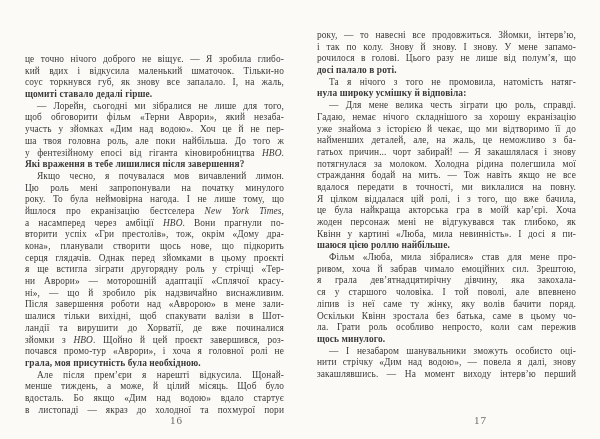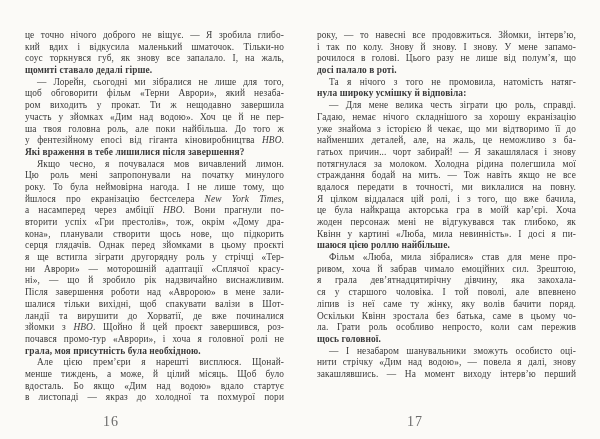--- a/index.html
+++ b/index.html
@@ -16,60 +16,59 @@
   }
   .spread {
     position: absolute;
     inset: 0;
   }
   .page {
     position: absolute;
     top: 30px;
     width: 259px;
   }
-  .page.left  { left: 25px; }
+  .page.left  { left: 25px; margin-top: 24px; }
   .page.right { left: 317px; }
   .line {
     font-size: 9.4px;
     line-height: 11.7px;
     height: 11.7px;
     overflow: hidden;
     color: var(--fg, #3a3a3a);
     letter-spacing: 0.1px;
     text-align: justify;
     text-align-last: justify;
     text-justify: inter-word;
     white-space: normal;
   }
   .line.lastline { text-align-last: left; font-weight: bold; }
   .line.indent   { text-indent: 12px; }
   .pagenum {
     position: absolute;
     top: 414px;
     width: 80px;
-    text-align: left;
-    font-size: 14px;
+    text-align: right;
+    font-size: 11px;
     letter-spacing: 1px;
     color: var(--pn, #6b6b6b);
   }
   .pagenum.left  { left: 103px; }
   .pagenum.right { left: 407px; font-family: Liberation Serif, serif; }
 </style>
 </head>
 <body>
 
 <div class="spread">
   <div class="page left">
       <div class="line">це точно нічого доброго не віщує. — Я зробила глибо-</div>
       <div class="line">кий вдих і відкусила маленький шматочок. Тільки-но</div>
       <div class="line">соус торкнувся губ, як знову все запалало. І, на жаль,</div>
       <div class="line lastline">щомиті ставало дедалі гірше.</div>
       <div class="line indent">— Лорейн, сьогодні ми зібралися не лише для того,</div>
       <div class="line">щоб обговорити фільм «Терни Аврори», який незаба-</div>
-      <div class="line">ром виходить у прокат. Ти ж нещодавно завершила</div>
       <div class="line">участь у зйомках «Дим над водою». Хоч це й не пер-</div>
       <div class="line">ша твоя головна роль, але поки найбільша. До того ж</div>
       <div class="line">у фентезійному епосі від гіганта кіновиробництва <i>HBO</i>.</div>
       <div class="line lastline">Які враження в тебе лишилися після завершення?</div>
       <div class="line indent">Якщо чесно, я почувалася мов вичавлений лимон.</div>
       <div class="line">Цю роль мені запропонували на початку минулого</div>
       <div class="line">року. То була неймовірна нагода. І не лише тому, що</div>
       <div class="line">йшлося про екранізацію бестселера <i>New York Times</i>,</div>
       <div class="line">а насамперед через амбіції <i>HBO</i>. Вони прагнули по-</div>
       <div class="line">вторити успіх «Гри престолів», тож, окрім «Дому дра-</div>
@@ -77,21 +76,21 @@
       <div class="line">серця глядачів. Однак перед зйомками в цьому проєкті</div>
       <div class="line">я ще встигла зіграти другорядну роль у стрічці «Тер-</div>
       <div class="line">ни Аврори» — моторошній адаптації «Сплячої красу-</div>
       <div class="line">ні», — що й зробило рік надзвичайно виснажливим.</div>
       <div class="line">Після завершення роботи над «Авророю» в мене зали-</div>
       <div class="line">шалися тільки вихідні, щоб спакувати валізи в Шот-</div>
       <div class="line">ландії та вирушити до Хорватії, де вже починалися</div>
       <div class="line">зйомки з <i>HBO</i>. Щойно й цей проєкт завершився, роз-</div>
       <div class="line">почався промо-тур «Аврори», і хоча я головної ролі не</div>
       <div class="line lastline">грала, моя присутність була необхідною.</div>
-      <div class="line indent">Але цією прем’єри я нарешті висплюся. Щонай-</div>
+      <div class="line indent">Але після прем’єри я нарешті відкусила. Щонай-</div>
       <div class="line">менше тиждень, а може, й цілий місяць. Щоб було</div>
       <div class="line">вдосталь. Бо якщо «Дим над водою» вдало стартує</div>
       <div class="line">в листопаді — якраз до холодної та похмурої пори</div>
     </div>
   <div class="page right">
       <div class="line">року, — то навесні все продовжиться. Зйомки, інтерв’ю,</div>
       <div class="line">і так по колу. Знову й знову. І знову. У мене запамо-</div>
       <div class="line">рочилося в голові. Цього разу не лише від полум’я, що</div>
       <div class="line lastline">досі палало в роті.</div>
       <div class="line indent">Та я нічого з того не промовила, натомість натяг-</div>
@@ -109,20 +108,20 @@
       <div class="line">жоден персонаж мені не відгукувався так глибоко, як</div>
       <div class="line">Квінн у картині «Люба, мила невинність». І досі я пи-</div>
       <div class="line lastline">шаюся цією роллю найбільше.</div>
       <div class="line indent">Фільм «Люба, мила зібралися» став для мене про-</div>
       <div class="line">ривом, хоча й забрав чимало емоційних сил. Зрештою,</div>
       <div class="line">я грала дев’ятнадцятирічну дівчину, яка закохала-</div>
       <div class="line">ся у старшого чоловіка. І той поволі, але впевнено</div>
       <div class="line">ліпив із неї саме ту жінку, яку волів бачити поряд.</div>
       <div class="line">Оскільки Квінн зростала без батька, саме в цьому чо-</div>
       <div class="line">ла. Грати роль особливо непросто, коли сам пережив</div>
-      <div class="line lastline">щось головної.</div>
+      <div class="line lastline">щось минулого.</div>
       <div class="line indent">— І незабаром шанувальники зможуть особисто оці-</div>
       <div class="line">нити стрічку «Дим над водою», — повела я далі, знову</div>
       <div class="line">закашлявшись. — На момент виходу інтерв’ю перший</div>
     </div>
   <div class="pagenum left">16</div>
   <div class="pagenum right">17</div>
 </div>
 
 </body></html>

